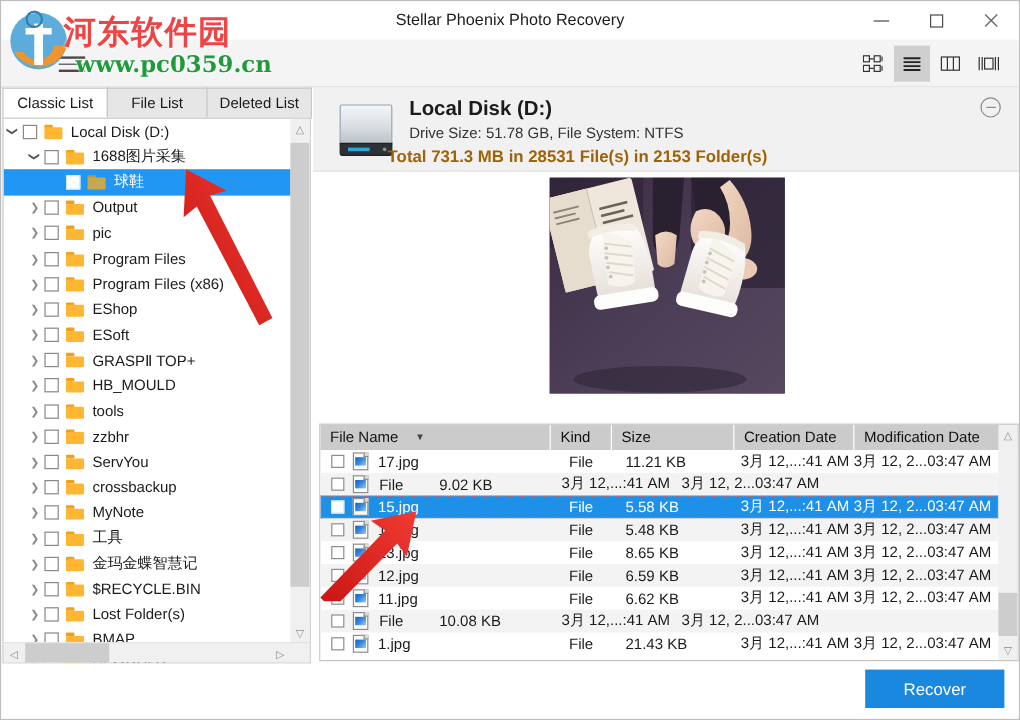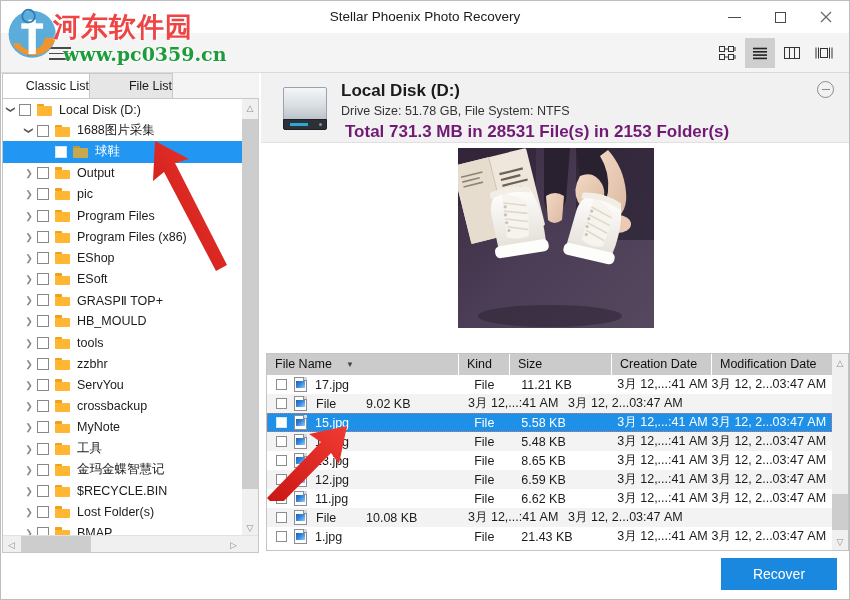--- a/index.html
+++ b/index.html
@@ -79,21 +79,21 @@
     text-shadow:0 0 2px #ffffff, 1px 1px 2px #ffffff;
   }
   .wm-logo { position:absolute; left:4px; top:4px; width:58px; height:58px; }
 
   
   .tabs {
     position:absolute; left:1px; top:72px; width:257px; height:26px;
     display:flex; background:#f4f4f4;
   }
   .tab {
-    height:26px; line-height:25px; text-align:right;
+    height:26px; line-height:25px; text-align:center;
     font-size:12.5px; color:#1b1b1b;
     background:#e6e6e6; border:1px solid #c8c8c8; border-bottom:none;
     margin-right:-1px;
   }
   .tab.active { background:#ffffff; border-bottom:1px solid #fff; }
   .tab-classic { width:88px; }
   .tab-file { width:84px; }
   .tab-deleted { width:88px; }
 
   
@@ -181,21 +181,21 @@
   .hd-led { position:absolute; left:11px; top:40px; width:18px; height:3px; background:#2aa7d8; }
   .hd-dot { position:absolute; left:40px; top:40px; width:3px; height:3px; background:#8d9298; border-radius:50%; }
 
   .disk-title {
     position:absolute; left:80px; top:8px; font-size:17px; font-weight:bold; color:#1b1b1b;
   }
   .disk-sub {
     position:absolute; left:80px; top:31px; font-size:12.5px; color:#333;
   }
   .disk-total {
-    position:absolute; left:84px; top:49px; font-size:17px; font-weight:bold; color:#701a75;
+    position:absolute; left:62px; top:49px; font-size:14px; font-weight:bold; color:#a16207;
   }
   .collapse-btn {
     position:absolute; right:15px; top:8px; width:17px; height:17px;
     border:1.4px solid #8b8b8b; border-radius:50%;
     display:flex; align-items:center; justify-content:center;
   }
   .collapse-btn i { width:8px; height:1.4px; background:#8b8b8b; display:block; }
 
   
   .preview {
@@ -349,20 +349,21 @@
       <rect x="18" y="18" width="24" height="6" fill="#ffffff"></rect>
       <circle cx="26" cy="10" r="7" fill="none" stroke="#2e7fb8" stroke-width="2"></circle>
     </svg>
     <div class="wm-cn">河东软件园</div>
     <div class="wm-url">www.pc0359.cn</div>
   </div>
 
   <div class="tabs">
     <div class="tab tab-classic active">Classic List</div>
     <div class="tab tab-file">File List</div>
+    <div class="tab tab-deleted">Deleted List</div>
   </div>
 
   <div class="treepanel">
     <div class="tree" id="tree-root">
         <div class="node" style="padding-left: 0px;">
           <div class="twisty open" style="transform: rotate(90deg);">❯</div>
           <div class="cb"></div>
           <div class="folder">
             <div class="tabtop"></div>
             <div class="body"></div>

